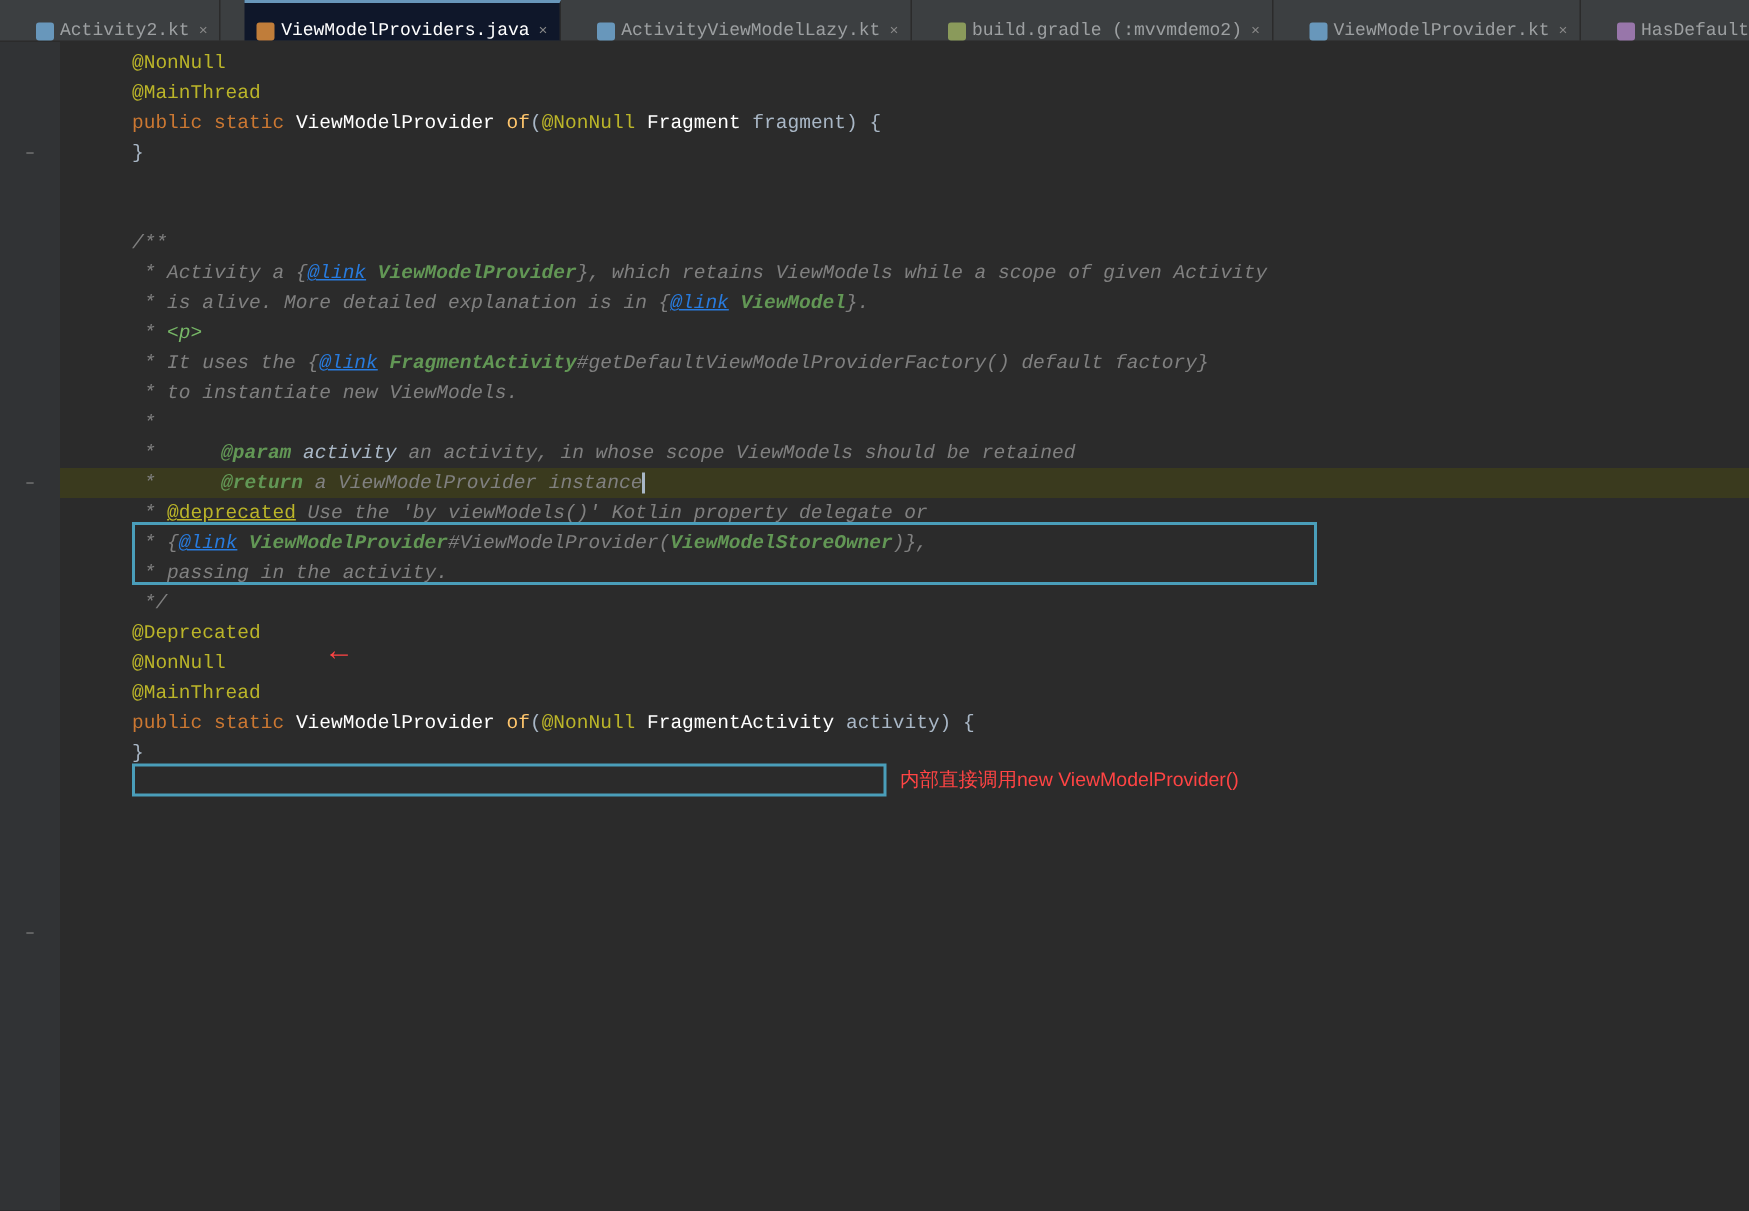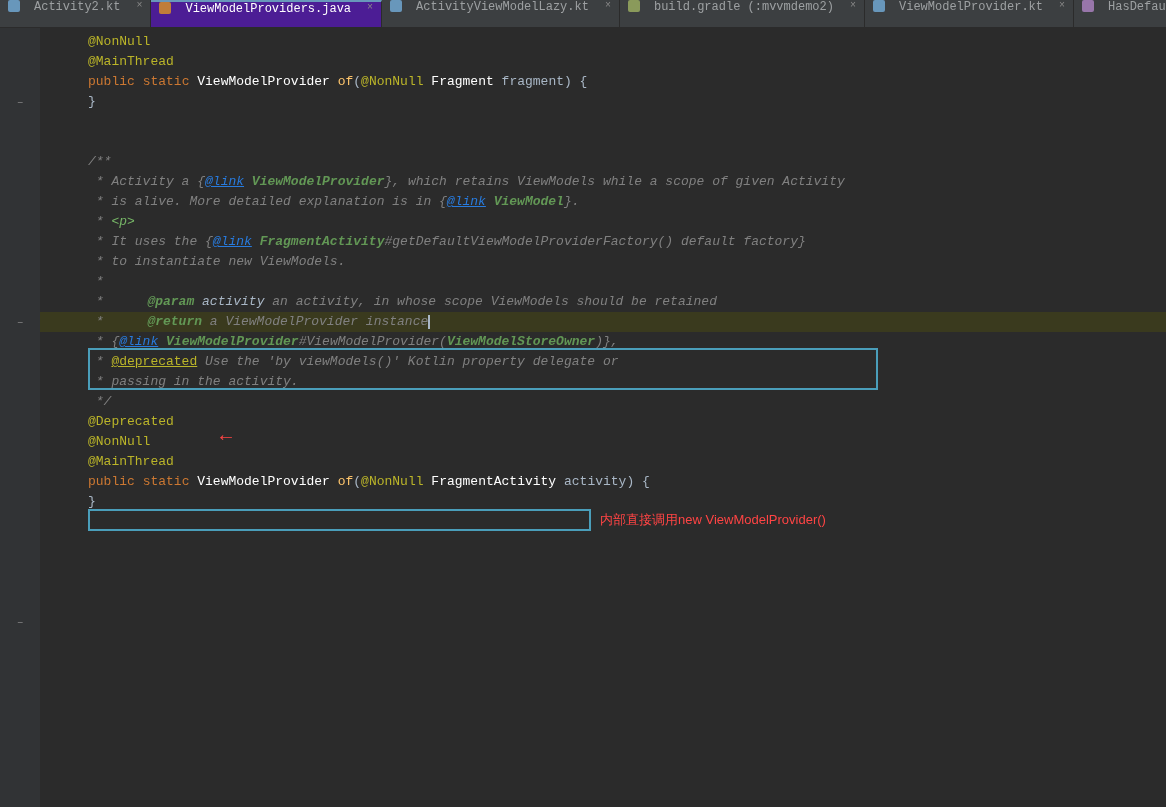--- a/index.html
+++ b/index.html
@@ -15,31 +15,32 @@
     .tab-bar {
       display: flex;
       background: #3c3f41;
       border-bottom: 1px solid #2b2b2b;
       height: 28px;
       align-items: stretch;
       flex-shrink: 0;
     }
     .tab {
       display: flex;
-      align-items: flex-start;
+      align-items: flex-end;
       padding: 0 8px;
       font-size: 12px;
       color: #9da0a2;
       border-right: 1px solid #2b2b2b;
       cursor: pointer;
       white-space: nowrap;
-      gap: 14px;
+      gap: 4px;
+      margin-left: 16px;
     }
     .tab.active {
-      background: #4c1d95;
+      background: #0f172a;
       color: #ffffff;
       border-top: 2px solid #6897bb;
     }
     .tab .tab-icon {
       width: 12px;
       height: 12px;
       border-radius: 2px;
       flex-shrink: 0;
     }
     .tab .close-btn {
@@ -282,28 +283,28 @@
       <div class="line">
         <div class="line-num"></div>
         <div class="line-code"><span class="comment"> * </span><span class="comment-tag">@param</span><span class="comment"> </span><span class="param-name">activity</span><span class="comment"> an activity, in whose scope ViewModels should be retained</span></div>
       </div>
 
       <div class="line highlighted-yellow">
         <div class="line-num"></div>
         <div class="line-code"><span class="comment"> * </span><span class="comment-tag">@return</span><span class="comment"> a ViewModelProvider instance</span><span class="cursor"></span></div>
       </div>
 
+      <div class="line" style="position:relative;">
+        <div class="line-num"></div>
+        <div class="line-code"><span class="comment"> * </span><span class="annotation-dep">@deprecated</span><span class="comment"> Use the 'by viewModels()' Kotlin property delegate or</span></div>
+      </div>
+
       <div class="line">
         <div class="line-num"></div>
         <div class="line-code"><span class="comment"> * {</span><span class="link-text">@link</span><span class="comment"> </span><span class="comment-link-bold">ViewModelProvider</span><span class="comment">#ViewModelProvider(</span><span class="comment-link-bold">ViewModelStoreOwner</span><span class="comment">)},</span></div>
-      </div>
-
-      <div class="line" style="position:relative;">
-        <div class="line-num"></div>
-        <div class="line-code"><span class="comment"> * </span><span class="annotation-dep">@deprecated</span><span class="comment"> Use the 'by viewModels()' Kotlin property delegate or</span></div>
       </div>
 
       <div class="line">
         <div class="line-num"></div>
         <div class="line-code"><span class="comment"> * passing in the activity.</span></div>
       </div>
 
       <div class="line">
         <div class="line-num"></div>
         <div class="line-code"><span class="comment"> */</span></div>

